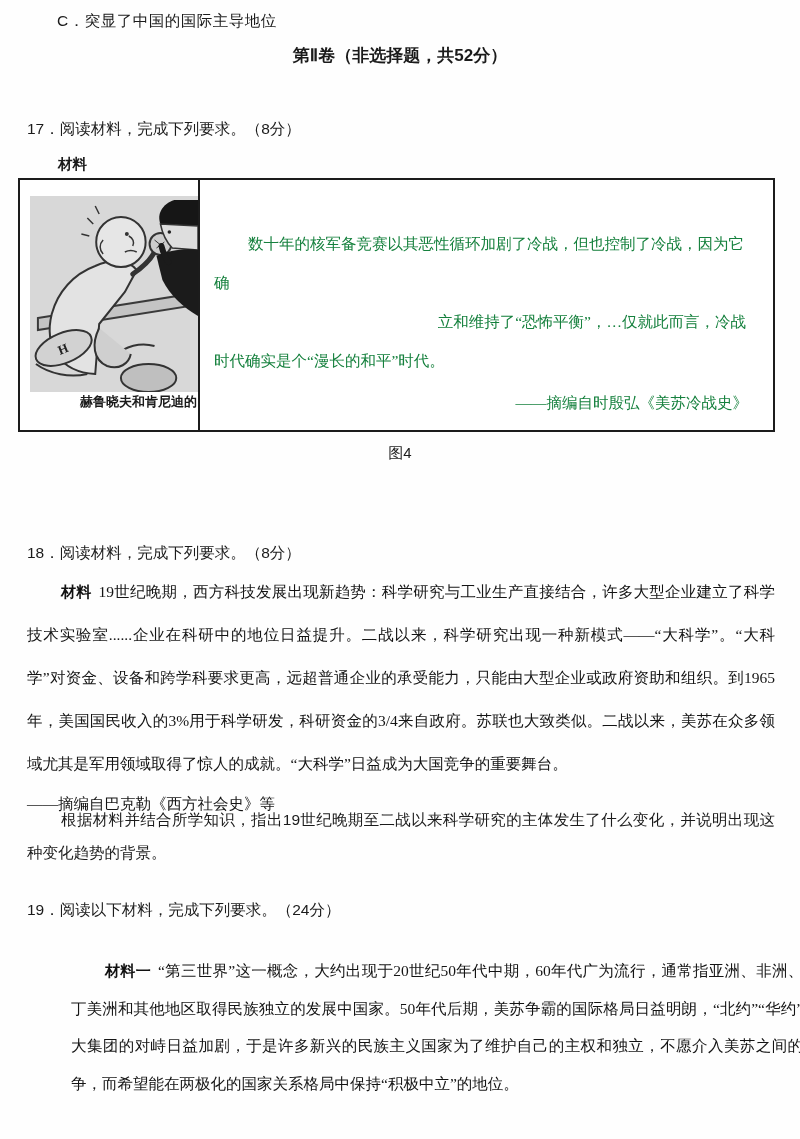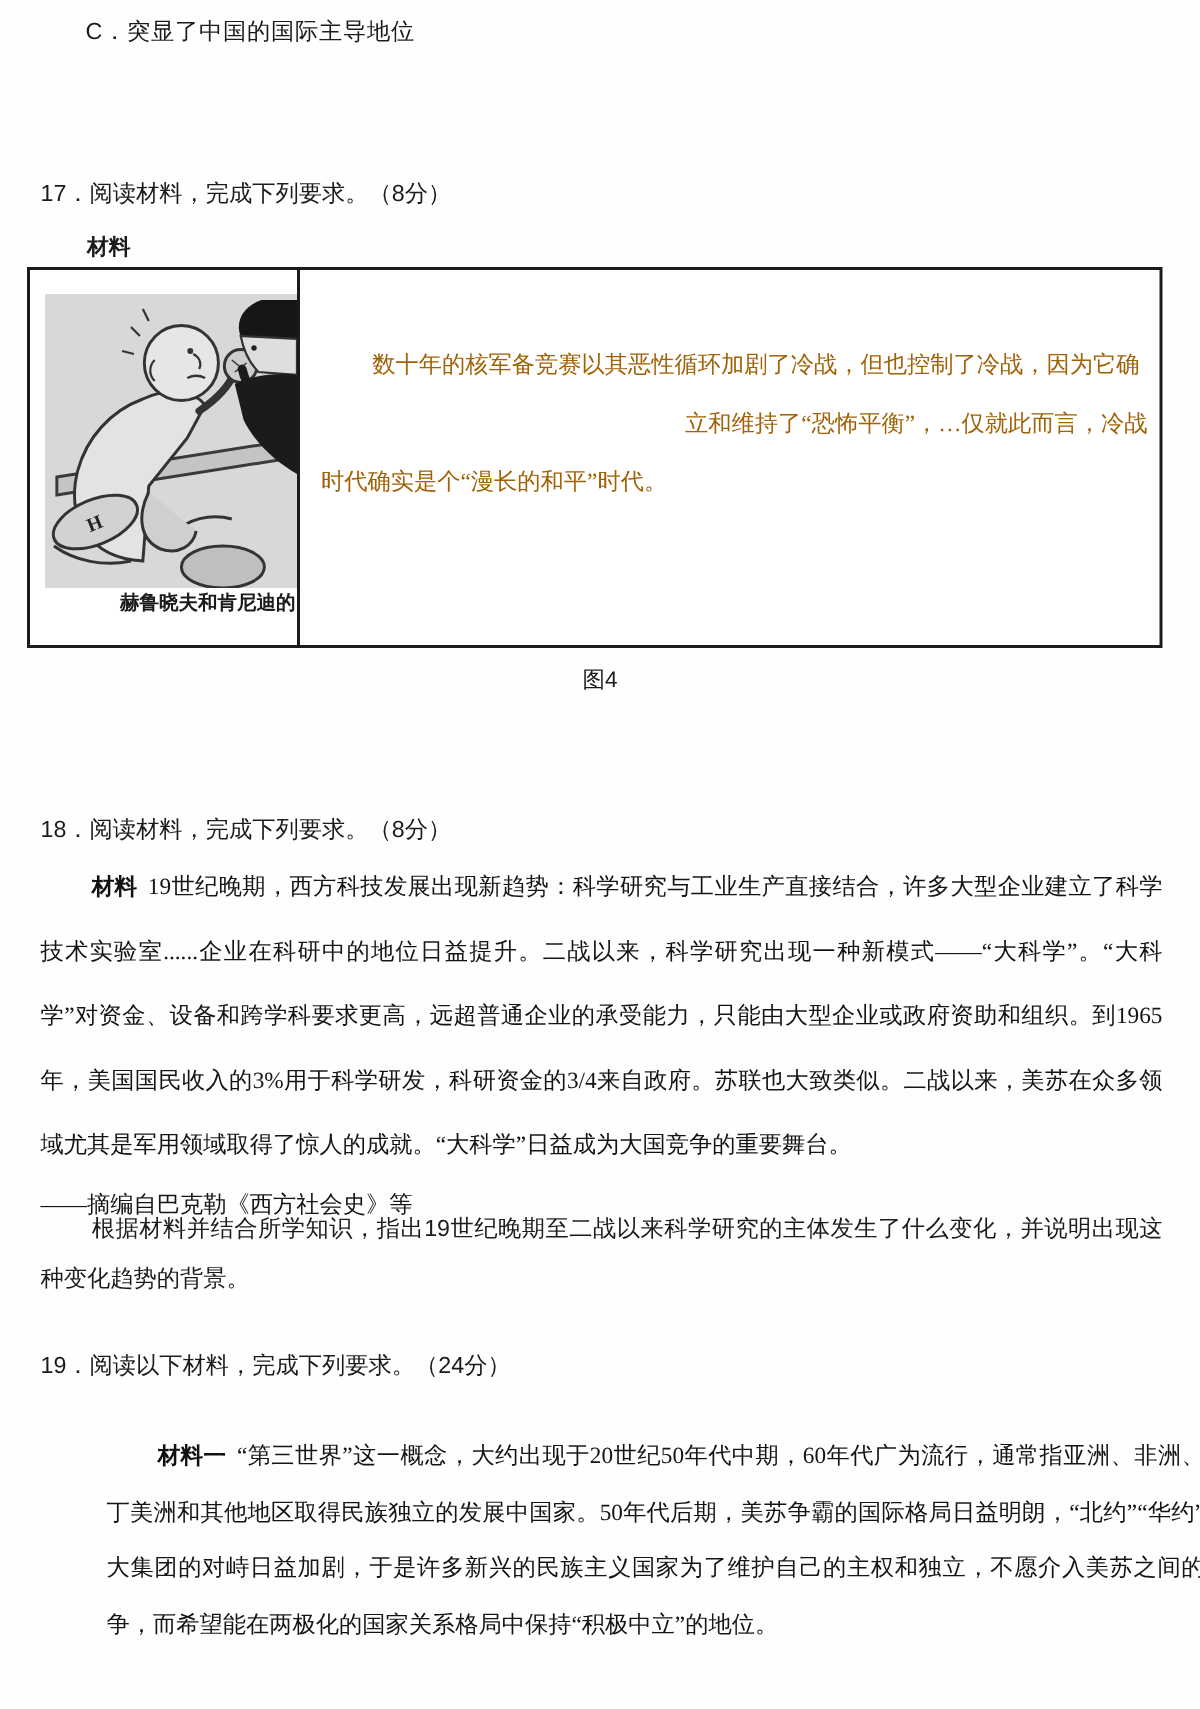--- a/index.html
+++ b/index.html
@@ -19,21 +19,21 @@
   .part-title { position:absolute; top:44px; left:0; width:100%; text-align:center; font-weight:bold; font-size:17px; }
   .sec-heading { position:absolute; top:86px; left:27px; font-weight:bold; font-size:16px; }
   .q-heading { position:absolute; left:27px; font-size:15.5px; }
   .q17-heading { top:119px; }
   .mat-label-17 { position:absolute; top:155px; left:58px; font-weight:bold; font-size:14.5px; }
 
   .material-box { position:absolute; top:178px; left:18px; width:757px; height:254px; border:2px solid #1c1c1c; display:flex; background:#fff; }
   .box-left { width:180px; border-right:2px solid #1c1c1c; position:relative; flex:none; overflow:hidden; background:#fff; }
   .cartoon { position:absolute; left:10px; top:16px; width:168px; height:196px; }
   .cartoon-caption { position:absolute; left:60px; top:213px; font-weight:bold; font-size:13px; white-space:nowrap; }
-  .box-right { flex:1; padding:44px 4px 0 14px; font-family:"Liberation Serif", serif; font-size:15.5px; color:#a16207; }
+  .box-right { flex:1; padding:44px 23px 0 14px; font-family:"Liberation Serif", serif; font-size:15.5px; color:#15803d; }
   .ql { line-height:39px; }
   .ql1 { text-indent:2.2em; }
   .ql2 { text-align:right; padding-right:4px; }
   .ql4 { text-align:right; margin-top:3px; padding-right:2px; }
 
   .fig-label { position:absolute; top:444px; left:0; width:100%; text-align:center; font-size:15px; }
   .q17-question { position:absolute; top:478px; left:55px; font-size:15.5px; }
 
   .q18-heading { top:543px; }
   .material-para { position:absolute; left:27px; width:748px; font-family:"Liberation Serif", serif; font-size:15.5px; color:#141414; }
@@ -48,20 +48,21 @@
   .q19-material { top:952px;margin-left:44px; }
   .q19-material .mp-text { line-height:37.5px; }
 </style>
 </head>
 <body>
 
 <div class="page">
 
   <div class="opt option-c">C．突显了中国的国际主导地位</div>
 
+  <div class="part-title">第Ⅱ卷（非选择题，共52分）</div>
 
   <div class="q-heading q17-heading">17．阅读材料，完成下列要求。（8分）</div>
   <div class="mat-label-17">材料</div>
 
   <div class="material-box">
     <div class="box-left">
       <svg class="cartoon" viewBox="0 0 170 196" preserveAspectRatio="none" xmlns="http://www.w3.org/2000/svg">
         <rect x="0" y="0" width="170" height="196" fill="#d8d8d8"></rect>
         <path d="M8,122 L162,98 L162,110 L8,134 Z" fill="#c4c4c4" stroke="#3a3a3a" stroke-width="2"></path>
         <path d="M66,178 C30,176 14,150 22,118 C28,96 44,78 66,70 C84,62 100,64 108,74 L96,96 L70,128 Z" fill="#e3e3e3" stroke="#333" stroke-width="2"></path>
@@ -87,20 +88,21 @@
         <ellipse cx="120" cy="182" rx="28" ry="14" fill="#bfbfbf" stroke="#333" stroke-width="2"></ellipse>
         <path d="M86,160 C96,150 112,146 126,150" fill="none" stroke="#333" stroke-width="2"></path>
         <path d="M70,132 C62,148 64,164 78,170 C90,174 100,168 102,158" fill="#cfcfcf" stroke="#333" stroke-width="2"></path>
       </svg>
       <div class="cartoon-caption">赫鲁晓夫和肯尼迪的</div>
     </div>
     <div class="box-right">
       <div class="ql ql1">数十年的核军备竞赛以其恶性循环加剧了冷战，但也控制了冷战，因为它确</div>
       <div class="ql ql2">立和维持了“恐怖平衡”，…仅就此而言，冷战</div>
       <div class="ql ql3">时代确实是个“漫长的和平”时代。</div>
+      <div class="ql ql4">——摘编自时殷弘《美苏冷战史》</div>
     </div>
   </div>
 
   <div class="fig-label">图4</div>
 
   <div class="q-heading q18-heading">18．阅读材料，完成下列要求。（8分）</div>
   <div class="material-para q18-material">
     <p class="mp-text"><b class="mat-inline">材料</b><span>19世纪晚期，西方科技发展出现新趋势：科学研究与工业生产直接结合，许多大型企业建立了科学技术实验室......企业在科研中的地位日益提升。二战以来，科学研究出现一种新模式——“大科学”。“大科学”对资金、设备和跨学科要求更高，远超普通企业的承受能力，只能由大型企业或政府资助和组织。到1965年，美国国民收入的3%用于科学研发，科研资金的3/4来自政府。苏联也大致类似。二战以来，美苏在众多领域尤其是军用领域取得了惊人的成就。“大科学”日益成为大国竞争的重要舞台。</span></p>
     <div class="mp-source">——摘编自巴克勒《西方社会史》等</div>
   </div>

